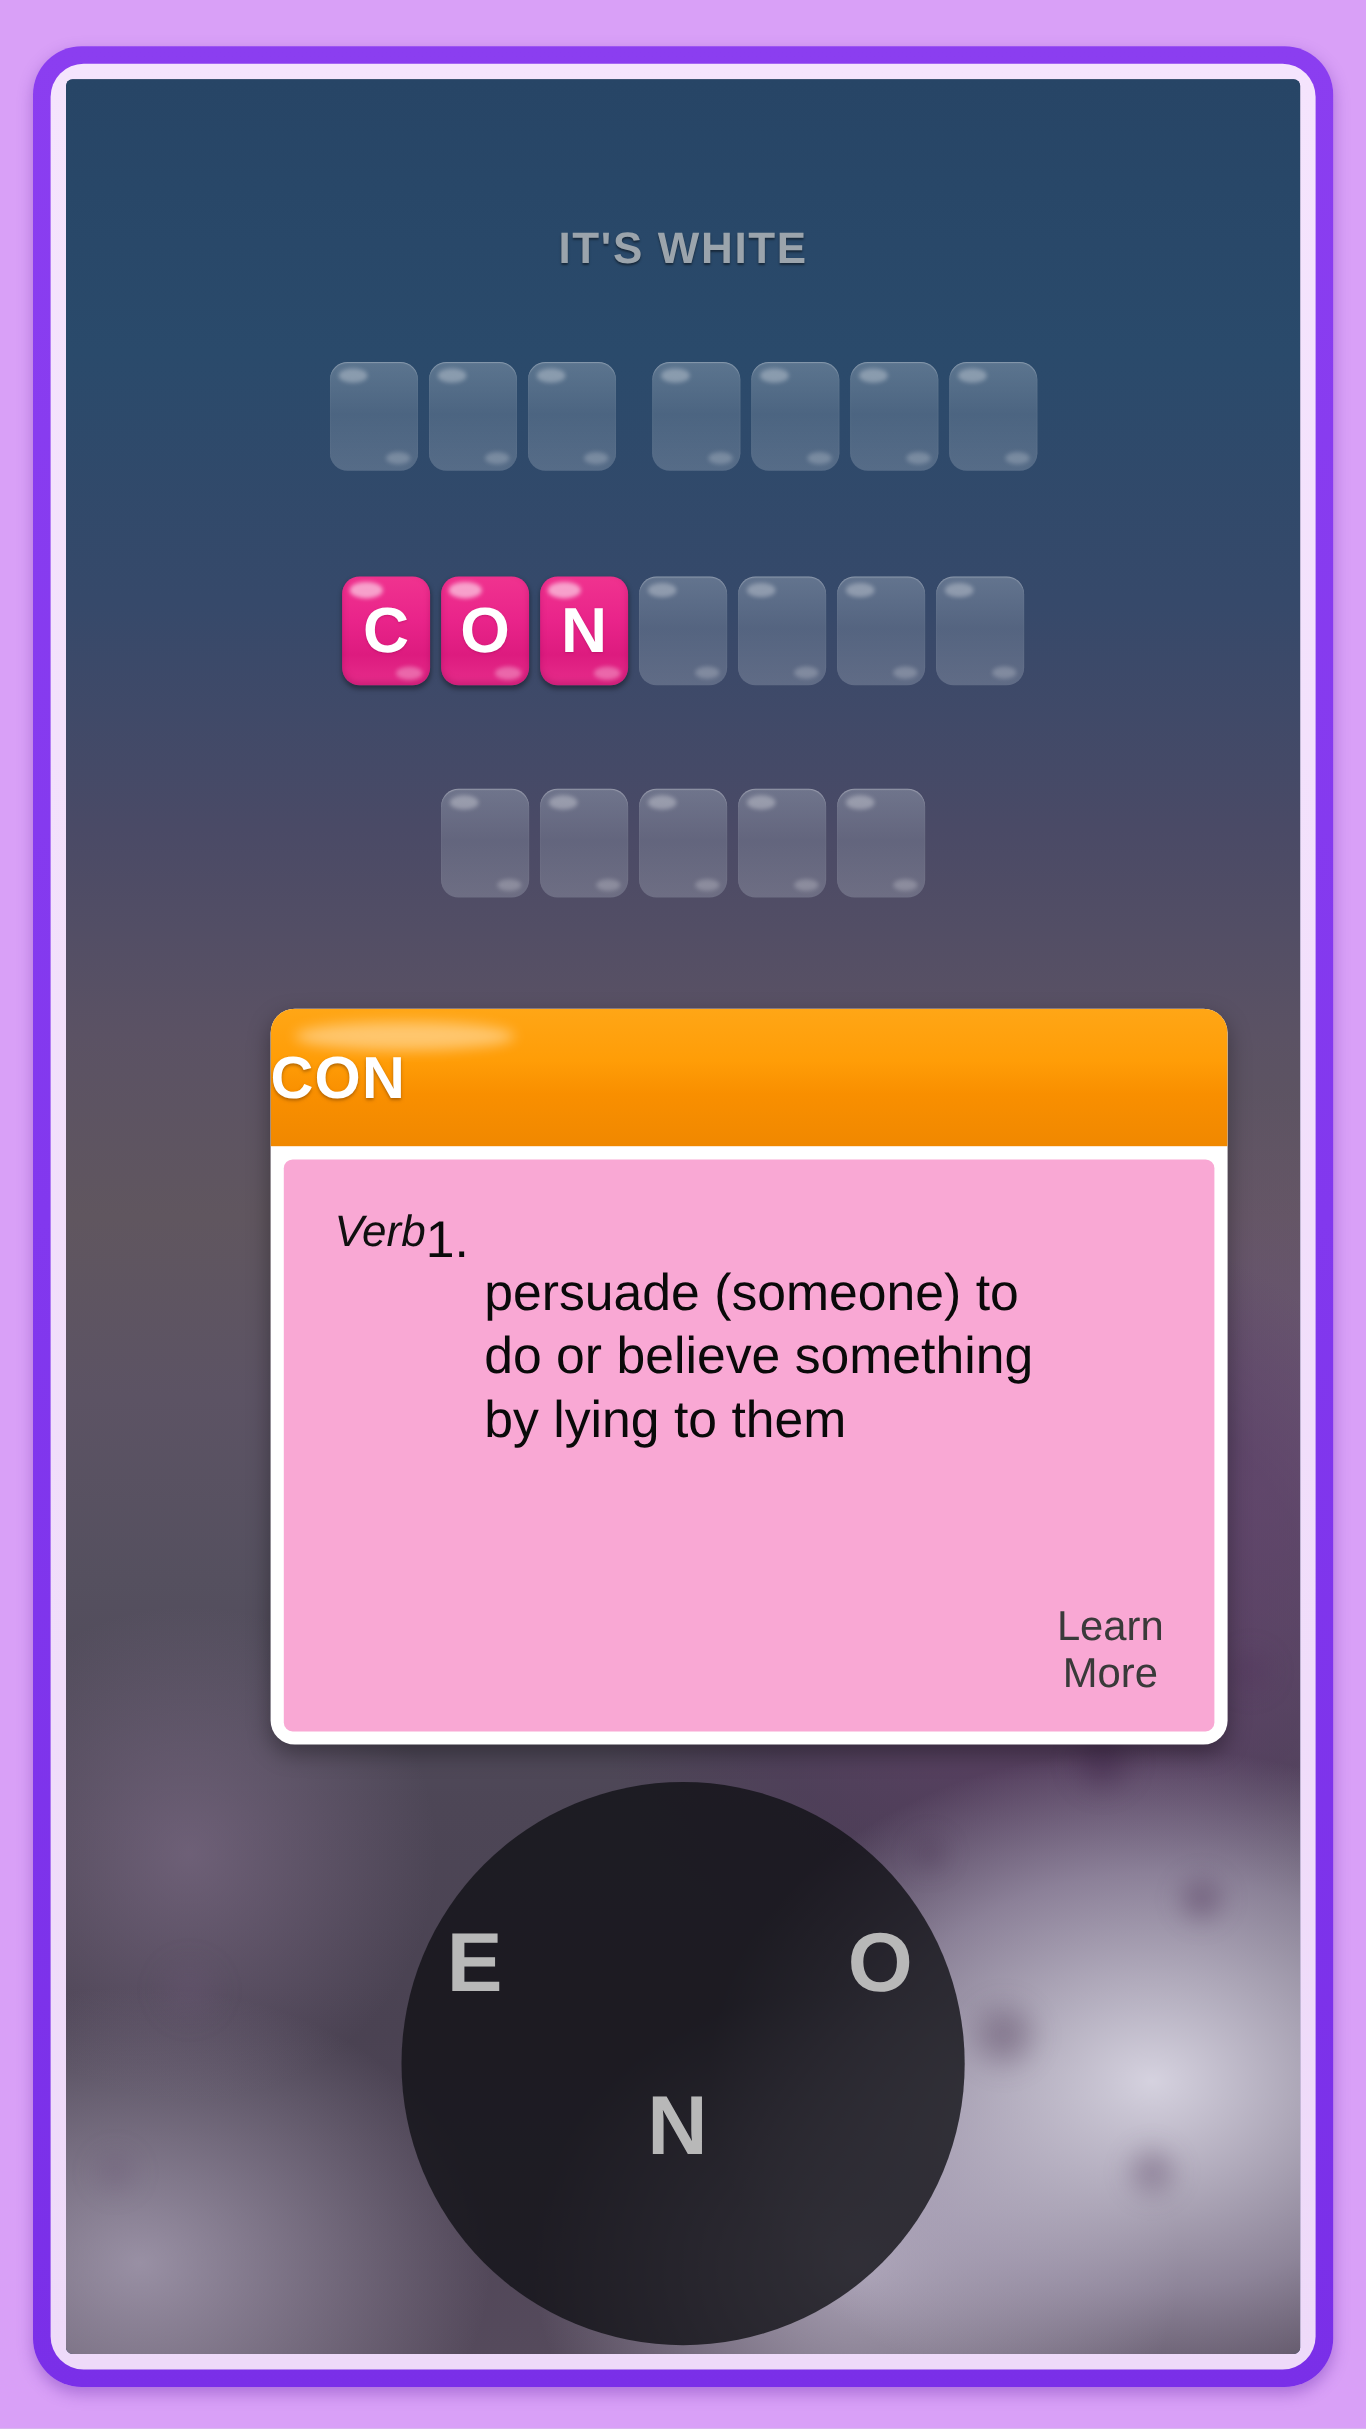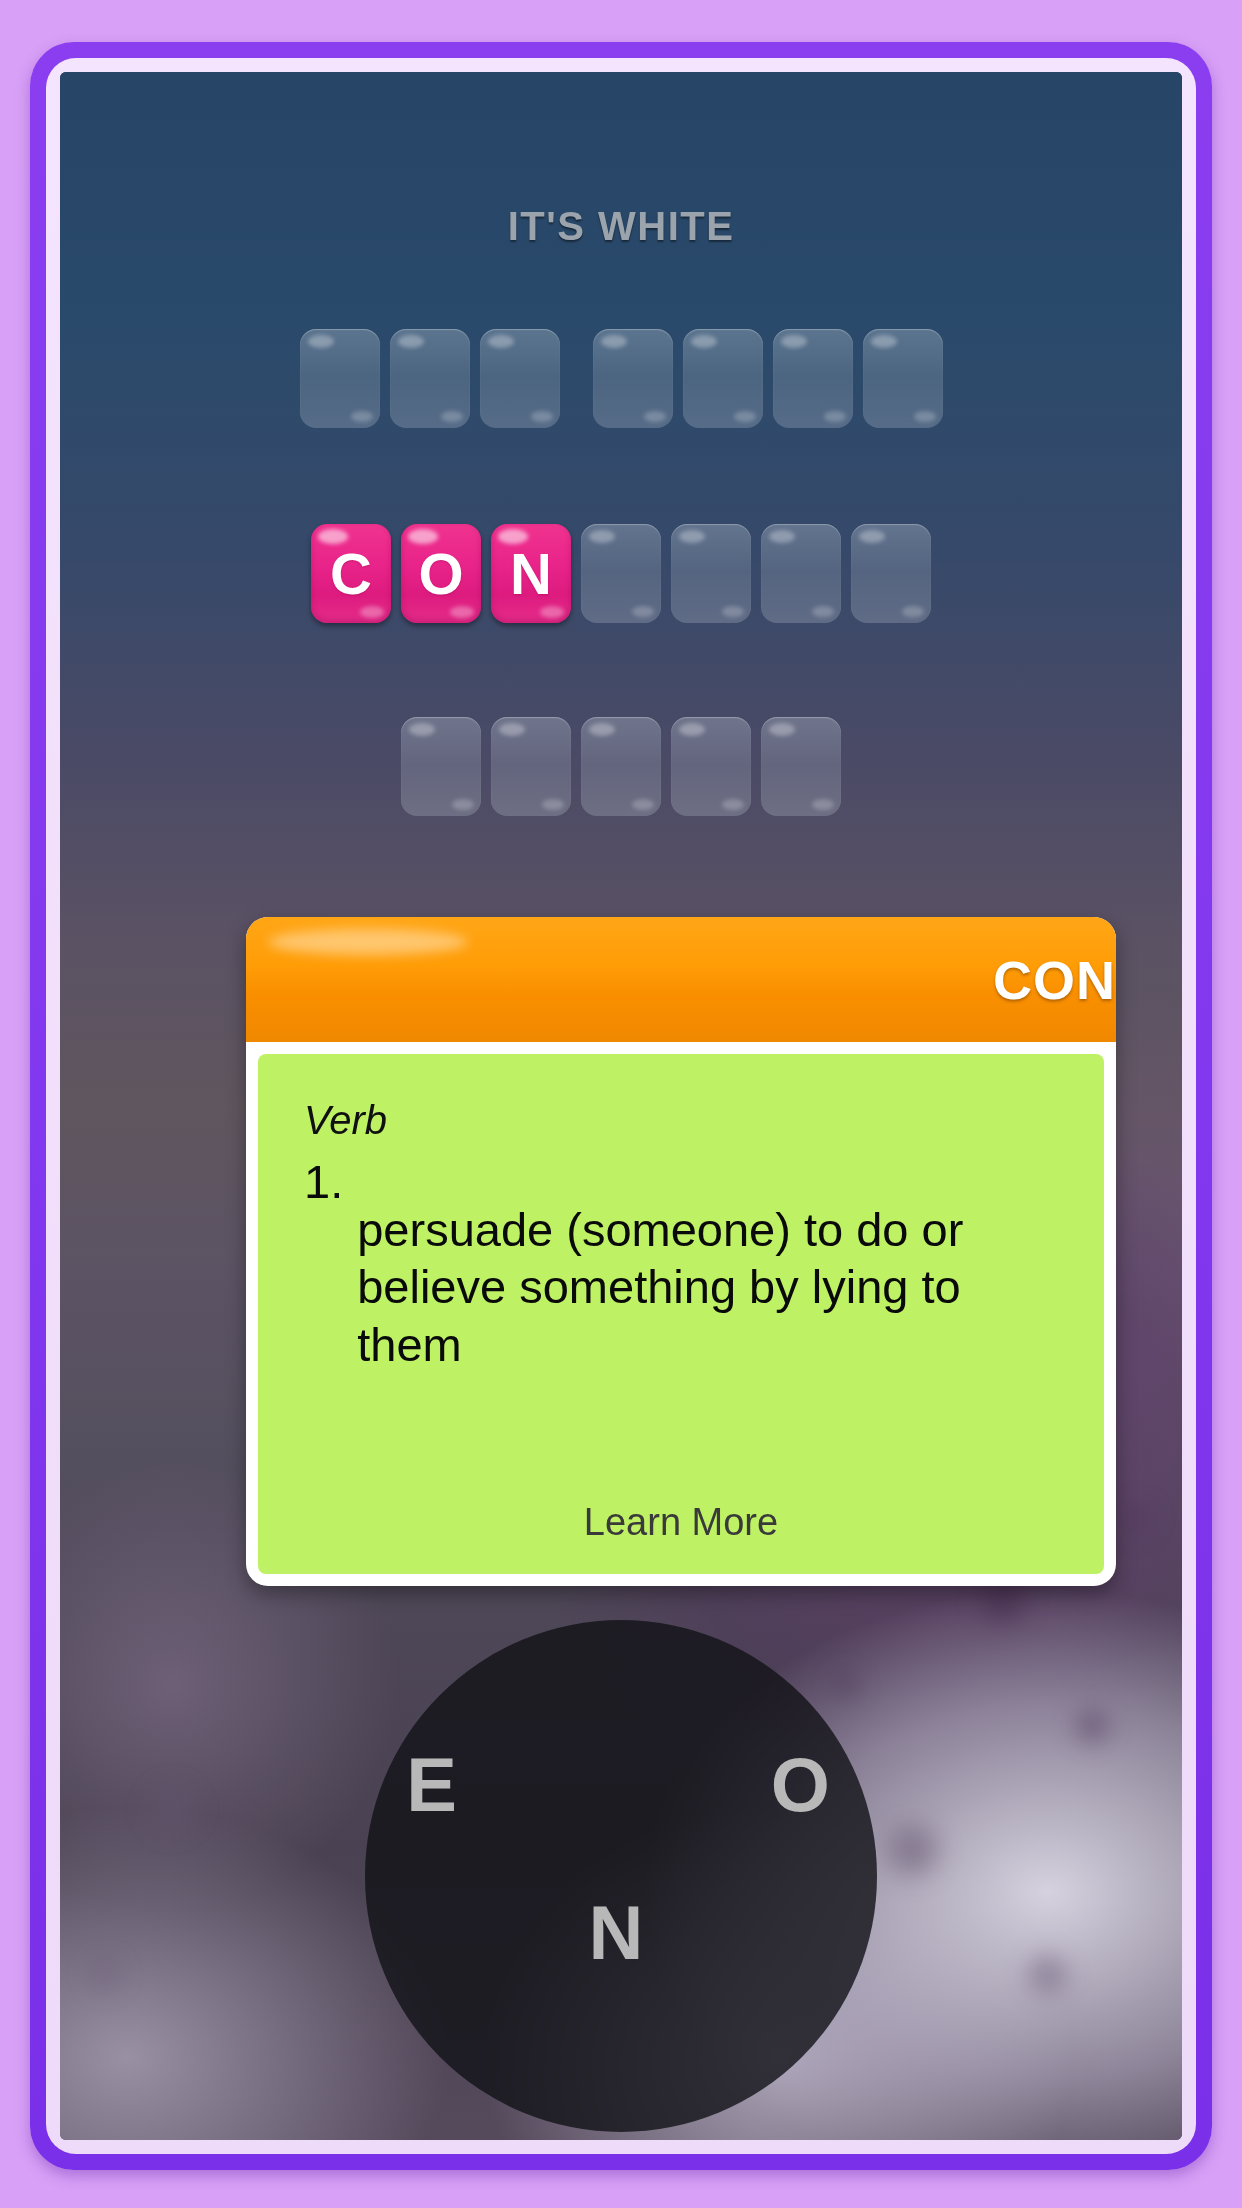--- a/index.html
+++ b/index.html
@@ -198,21 +198,21 @@
     border-radius: 22px;
     background: #ffffff;
     box-shadow: 0 8px 20px rgba(0,0,0,.35);
     overflow: hidden;
   }
   #popup-header {
     height: 125px;
     background: linear-gradient(180deg, #ffa616 0%, #ff9d07 38%, #f98f00 62%, #f08800 100%);
     display: flex;
     align-items: center;
-    justify-content: flex-end;
+    justify-content: flex-start;
     position: relative;
   }
   #popup-header::before {
     content: "";
     position: absolute;
     left: 22px; top: 12px;
     width: 200px; height: 26px;
     border-radius: 50%;
     background: rgba(255,255,255,.40);
     filter: blur(6px);
@@ -222,25 +222,24 @@
     z-index: 2;
     font-size: 54px;
     font-weight: bold;
     color: #ffffff;
     letter-spacing: 1px;
     text-shadow: 0 2px 3px rgba(120,62,0,.55);
   }
   #popup-body {
     margin: 12px;
     padding: 44px 46px 30px 46px;
-    background: #bef264;
+    background: #f9a8d4;
     border-radius: 8px;
     min-height: 520px;
     display: flex;
-    flex-direction: column;
   }
   #part-of-speech {
     font-size: 40px;
     font-style: italic;
     color: #101010;
     margin-bottom: 10px;
   }
   .definition-entry {
     display: flex;
     font-size: 47px;

